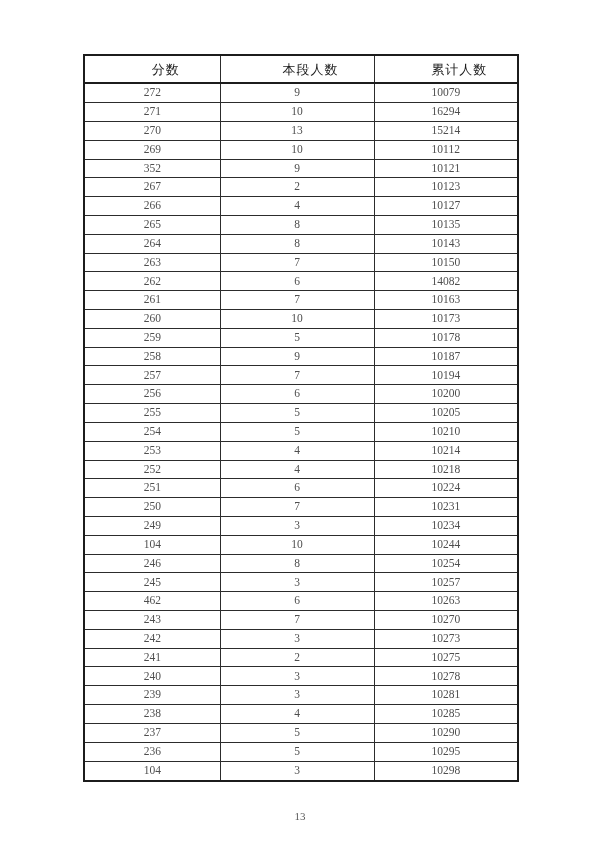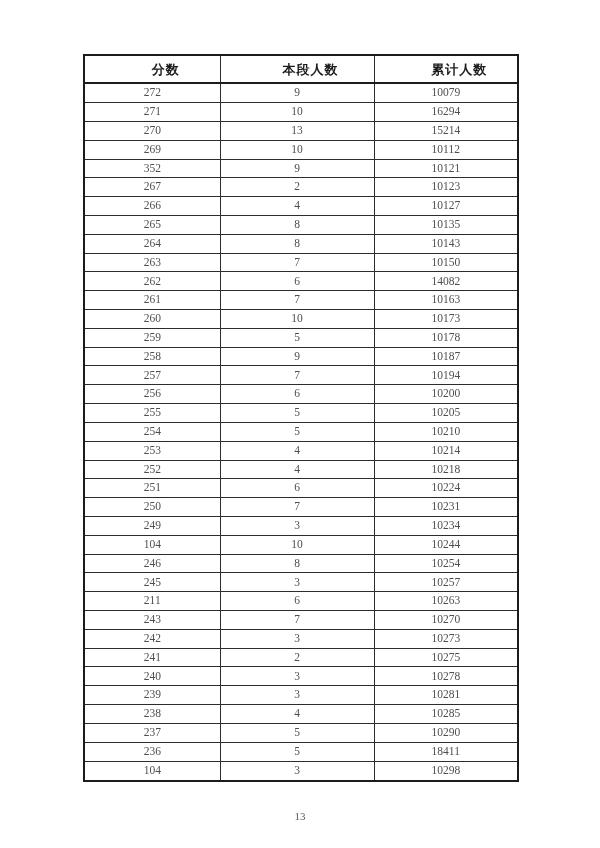--- a/index.html
+++ b/index.html
@@ -31,21 +31,21 @@
   .score-table th, .score-table td {
     border: 1px solid #2c2c2c;
     text-align: center;
     vertical-align: middle;
     padding: 0;
     line-height: 1;
   }
   .score-table thead tr { height: 28px; }
   .score-table thead th {
     font-size: 13px;
-    font-weight: 700;
+    font-weight: 400;
     color: #1b1b1b;
     border-bottom: 2px solid #1c1c1c;
     letter-spacing: 1px;
     padding-left: 27px;
   }
   .score-table tbody td {
     font-size: 11.5px;
     color: #4e4e4e;
   }
   .page-number {
@@ -207,21 +207,21 @@
           <td>246</td>
           <td>8</td>
           <td>10254</td>
         </tr>
         <tr>
           <td>245</td>
           <td>3</td>
           <td>10257</td>
         </tr>
         <tr>
-          <td>211</td>
+          <td>462</td>
           <td>6</td>
           <td>10263</td>
         </tr>
         <tr>
           <td>243</td>
           <td>7</td>
           <td>10270</td>
         </tr>
         <tr>
           <td>242</td>
@@ -249,21 +249,21 @@
           <td>10285</td>
         </tr>
         <tr>
           <td>237</td>
           <td>5</td>
           <td>10290</td>
         </tr>
         <tr>
           <td>236</td>
           <td>5</td>
-          <td>18411</td>
+          <td>10295</td>
         </tr>
         <tr>
           <td>104</td>
           <td>3</td>
           <td>10298</td>
         </tr>
       </tbody>
   </table>
 
   <div class="page-number">13</div>

